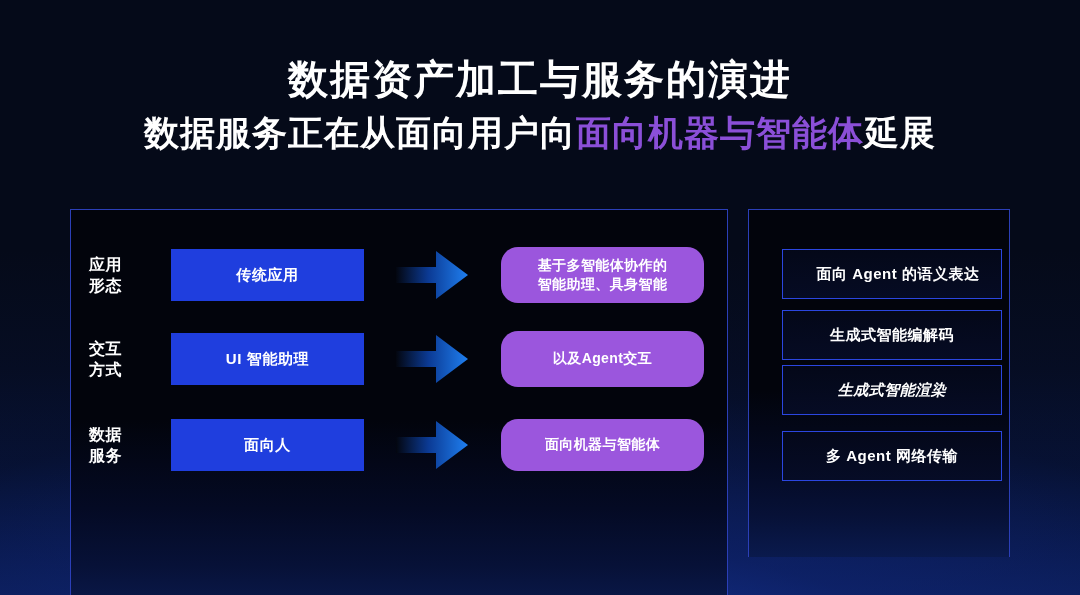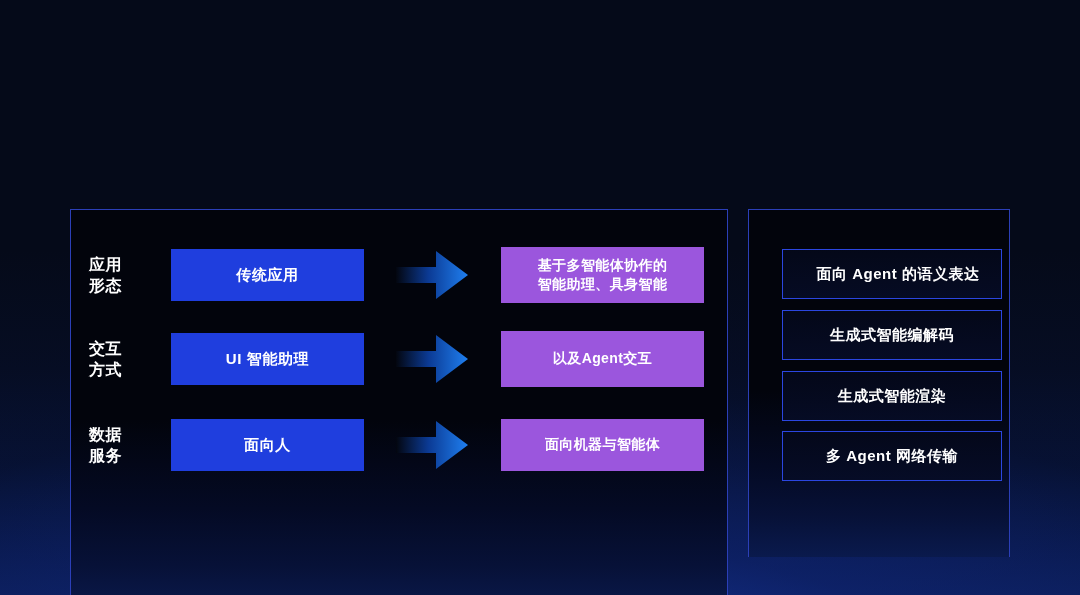--- a/index.html
+++ b/index.html
@@ -120,20 +120,21 @@
     background: #9b56dd;
     display: flex;
     align-items: center;
     justify-content: center;
     color: #ffffff;
     font-size: 14px;
     font-weight: bold;
     line-height: 1.38;
     letter-spacing: 0.4px;
     text-align: center;
+    border-radius: 17px;
   }
   .box-after.tall { height: 56px; top: -2px; }
 
   
   .capability-card {
     position: absolute;
     left: 33px;
     width: 220px;
     height: 50px;
     border: 1px solid #2b46e0;
@@ -143,28 +144,34 @@
     justify-content: center;
     color: #ffffff;
     font-size: 15px;
     font-weight: bold;
     letter-spacing: 0.5px;
     box-sizing: border-box;
     text-align: center;
   }
   #cap-0 { top: 39px; padding-left: 12px; }
   #cap-1 { top: 100px; }
-  #cap-2 { top: 161px; }
+  #cap-2 { top: 155px; font-style: italic; }
   #cap-3 { top: 221px; }
 </style>
 </head>
 <body>
 
 <div id="stage">
 
+  <div id="headline">
+    <div class="title-main">数据资产加工与服务的演进</div>
+    <div class="title-sub">
+      <span>数据服务正在从面向用户向</span><span class="hl">面向机器与智能体</span><span>延展</span>
+    </div>
+  </div>
 
   <div class="panel" id="panel-left">
 
     <div class="flow-row" id="row-0">
       <div class="row-label">
         <div>应用</div>
         <div>形态</div>
       </div>
       <div class="box-before">传统应用</div>
       <div class="arrow">

